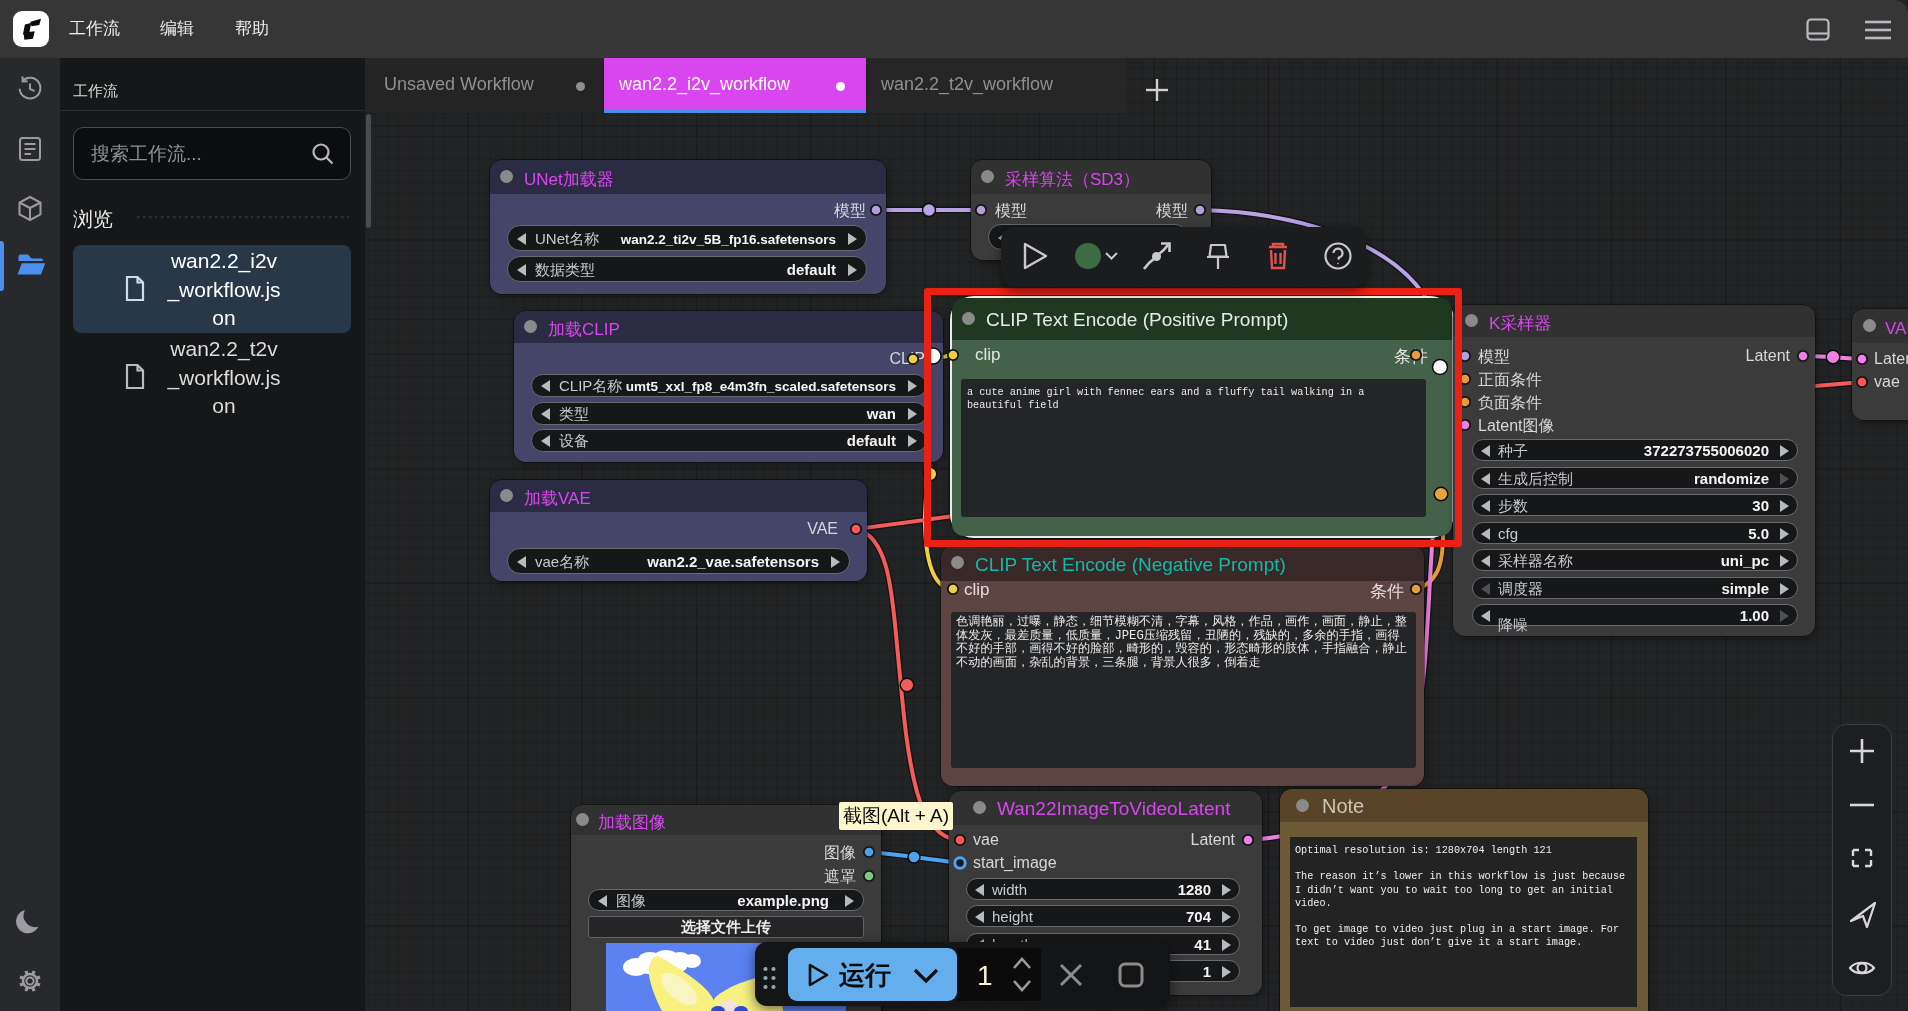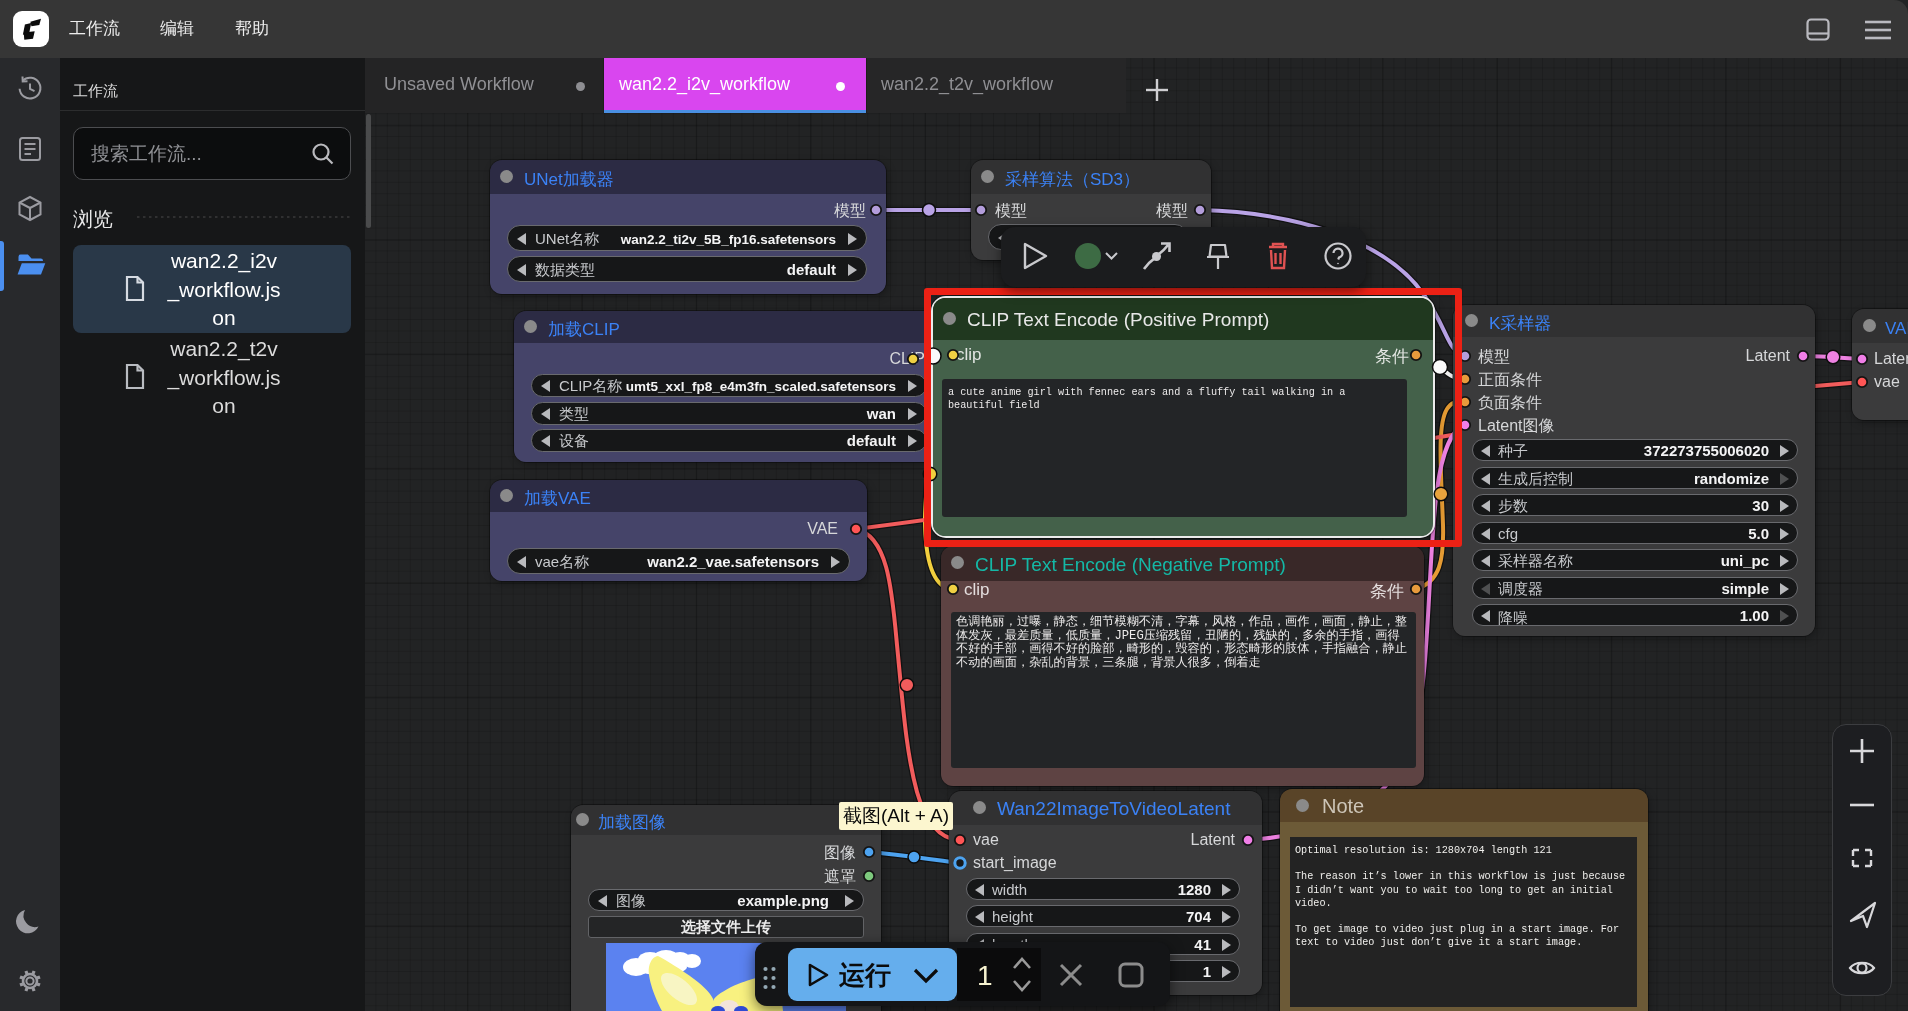--- a/index.html
+++ b/index.html
@@ -21,21 +21,21 @@
  linear-gradient(90deg, rgba(0,0,0,.22) 1px, transparent 1px),
  linear-gradient(rgba(0,0,0,.14) 1px, transparent 1px),
  linear-gradient(90deg, rgba(0,0,0,.14) 1px, transparent 1px);
 background-size:114.4px 114.4px,114.4px 114.4px,11.44px 11.44px,11.44px 11.44px;
 background-position:-12px -47px,-12px -47px,-1px -2px,-1px -2px;}
 #wires{position:absolute;left:0;top:0;width:1908px;height:1011px;z-index:2;pointer-events:none;}
 .node{position:absolute;border-radius:13px;z-index:3;box-shadow:0 0 0 1px rgba(0,0,0,0.35),2px 3px 8px rgba(0,0,0,0.3);}
 .nh{position:absolute;left:0;top:0;right:0;border-radius:12px 12px 0 0;}
 .nb{position:absolute;left:0;right:0;bottom:0;border-radius:0 0 12px 12px;}
 .ndot{position:absolute;width:13px;height:13px;border-radius:50%;background:#8a8a8a;}
-.ntitle{position:absolute;font-size:17px;color:#3b82f6;white-space:nowrap;}
+.ntitle{position:absolute;font-size:17px;color:#d946ef;white-space:nowrap;}
 .purple .nh{background:#2c2b44;}
 .purple .nb{background:#454469;}
 .gray .nh{background:#313132;}
 .gray .nb{background:#3b3b3c;}
 .green .nh{background:#20381f;}
 .green .nb{background:#44614a;}
 .maroon .nh{background:#392828;}
 .maroon .nb{background:#5e4343;}
 .noteN .nh{background:#594428;}
 .noteN .nb{background:#6c5a37;}
@@ -267,21 +267,21 @@
  <div class="ntitle" style="left:34px;top:7px;">加载VAE</div>
  <div class="plabel" style="right:29px;top:40px;">VAE</div>
  <div class="w" style="left:17px;top:68px;width:343px;height:26px;">
   <div class="la" style="left:9px;top:7px;"></div>
       <div class="wl" style="left:27px;top:4px;">vae名称</div>
   <div class="wv" style="right:30px;top:4px;">wan2.2_vae.safetensors</div>
       <div class="ra" style="right:9px;top:7px;"></div>
  </div>
 </div>
 
-<div class="node green" style="left:931px;top:296px;width:504px;height:242px;border:2px solid #ebebeb;border-radius:15px;">
+<div class="node green" style="left:950px;top:296px;width:504px;height:242px;border:2px solid #ebebeb;border-radius:24px;">
  <div class="nh" style="height:42px;"></div>
  <div class="nb" style="top:42px;"></div>
  <div class="ndot" style="left:10px;top:14px;"></div>
  <div class="ntitle" style="left:34px;top:11px;font-size:19px;color:#e8e8e8;">CLIP Text Encode (Positive Prompt)</div>
  <div class="plabel" style="left:23px;top:47px;font-size:17px;color:#e2e6e2;">clip</div>
  <div class="plabel" style="right:24px;top:47px;font-size:17px;color:#e2e6e2;">条件</div>
  <div class="abs mono" style="left:9px;top:81px;width:465px;height:138px;background:#232527;border-radius:3px;color:#eceaea;font-size:10.2px;line-height:13px;padding:7px 6px;letter-spacing:0;">a cute anime girl with fennec ears and a fluffy tail walking in a beautiful field</div>
 </div>
 
 <div class="node maroon" style="left:941px;top:546px;width:483px;height:240px;">
@@ -335,21 +335,21 @@
       <div class="ra" style="right:8px;top:5px;"></div>
  </div>
  <div class="w" style="left:19px;top:272px;width:326px;height:22px;">
   <div class="la dim" style="left:8px;top:5px;"></div>
       <div class="wl" style="left:25px;top:2px;">调度器</div>
   <div class="wv" style="right:28px;top:2px;">simple</div>
       <div class="ra" style="right:8px;top:5px;"></div>
  </div>
  <div class="w" style="left:19px;top:299px;width:326px;height:22px;">
   <div class="la" style="left:8px;top:5px;"></div>
-      <div class="wl" style="left:25px;top:4px;">降噪</div>
+      <div class="wl" style="left:25px;top:11px;">降噪</div>
   <div class="wv" style="right:28px;top:2px;">1.00</div>
       <div class="ra dim" style="right:8px;top:5px;"></div>
  </div>
 </div>
 
 <div class="node gray" style="left:1852px;top:309px;width:120px;height:111px;">
  <div class="nh" style="height:34px;"></div>
  <div class="nb" style="top:34px;"></div>
  <div class="ndot" style="left:11px;top:10px;"></div>
  <div class="ntitle" style="left:33px;top:8px;">VAE解码</div>

